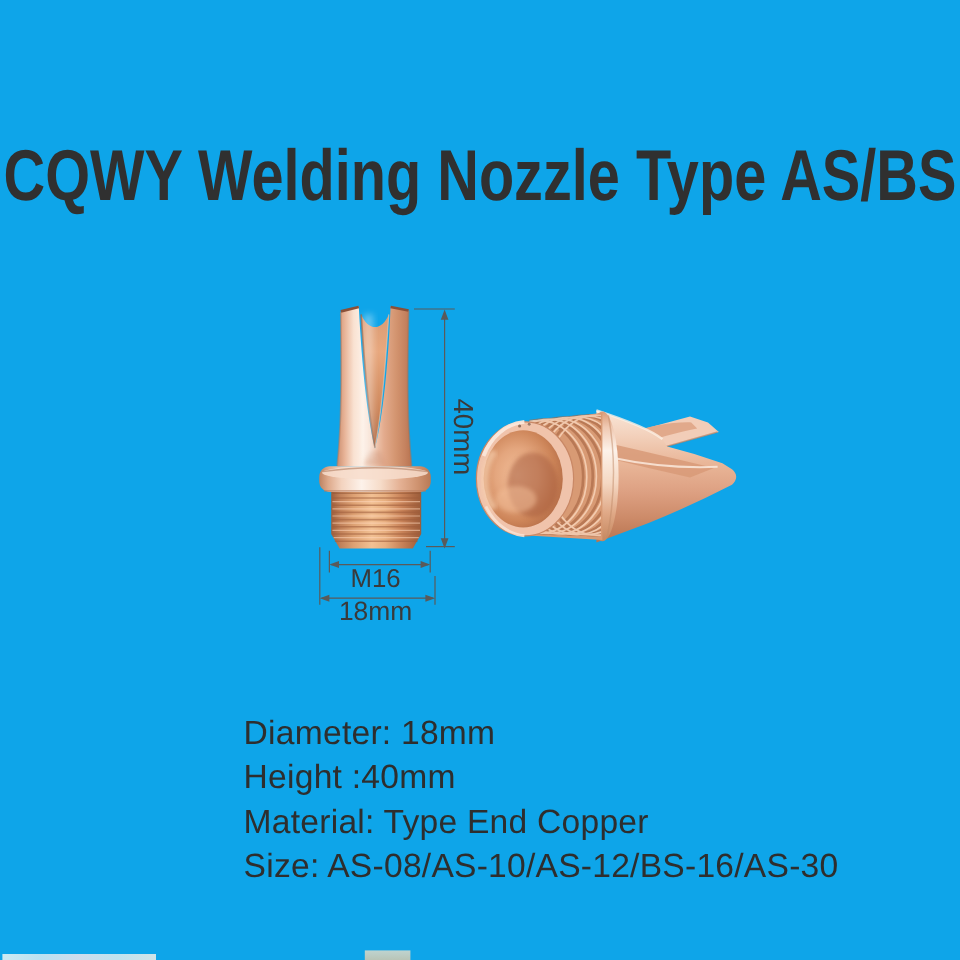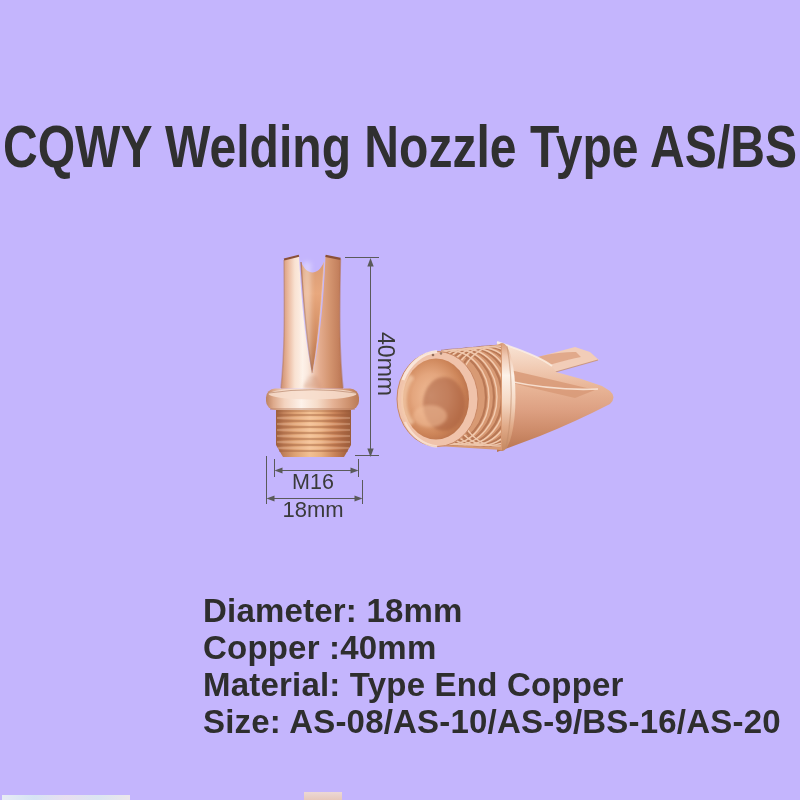--- a/index.html
+++ b/index.html
@@ -1,30 +1,30 @@
 <!DOCTYPE html>
 <html><head>
 <meta charset="utf-8">
 <style>
   html,body{margin:0;padding:0;background:#fff;}
   #stage{
-    position:relative;width:800px;height:800px;background:#c4b5fd;overflow:hidden;
+    position:relative;width:800px;height:800px;background:#0ea5e9;overflow:hidden;
     font-family:"Liberation Sans",sans-serif;
   }
   #title-svg{position:absolute;left:0;top:98px;display:block;}
   #title-svg text{
     font-family:"Liberation Sans",sans-serif;font-weight:bold;fill:#303030;
   }
   #diagram-svg{position:absolute;left:180px;top:245px;display:block;}
   .dim-text{font-family:"Liberation Sans",sans-serif;fill:#3a3a3a;}
   #specs{
     position:absolute;left:0;top:592px;width:800px;
   }
   .spec-line{
-    padding-left:203px;line-height:37px;font-size:33px;font-weight:bold;
+    padding-left:203px;line-height:37px;font-size:28px;font-weight:normal;
     color:#2e2e2e;white-space:nowrap;letter-spacing:0.2px;
   }
   .edge-artifact{position:absolute;}
   #artifact-left{
     left:2px;top:795px;width:128px;height:5px;opacity:.85;
     background:linear-gradient(90deg,#eef6f4,#d9ecf3,#efe6ee,#dfeef0,#f3efe8);
   }
   #artifact-mid{
     left:304px;top:792px;width:38px;height:8px;opacity:.75;
     background:linear-gradient(180deg,#f9e3c8,#f2cfa6);
@@ -232,20 +232,20 @@
       <line x1="362.5" y1="480" x2="362.5" y2="504"></line>
       <line x1="268" y1="498.5" x2="361" y2="498.5"></line>
       <polygon points="266.5,498.5 274.5,495.6 274.5,501.4" fill="#5a5a5a" stroke="none"></polygon>
       <polygon points="362.5,498.5 354.5,495.6 354.5,501.4" fill="#5a5a5a" stroke="none"></polygon>
     </g>
     <text class="dim-text" font-size="22" text-anchor="middle" x="313" y="516.5">18mm</text>
   </svg>
 
   <div id="specs">
     <div class="spec-line">Diameter: 18mm</div>
-    <div class="spec-line">Copper :40mm</div>
+    <div class="spec-line">Height :40mm</div>
     <div class="spec-line">Material: Type End Copper</div>
-    <div class="spec-line">Size: AS-08/AS-10/AS-9/BS-16/AS-20</div>
+    <div class="spec-line">Size: AS-08/AS-10/AS-12/BS-16/AS-30</div>
   </div>
 
   <div id="artifact-left" class="edge-artifact"></div>
   <div id="artifact-mid" class="edge-artifact"></div>
 </div>
 
 </body></html>

